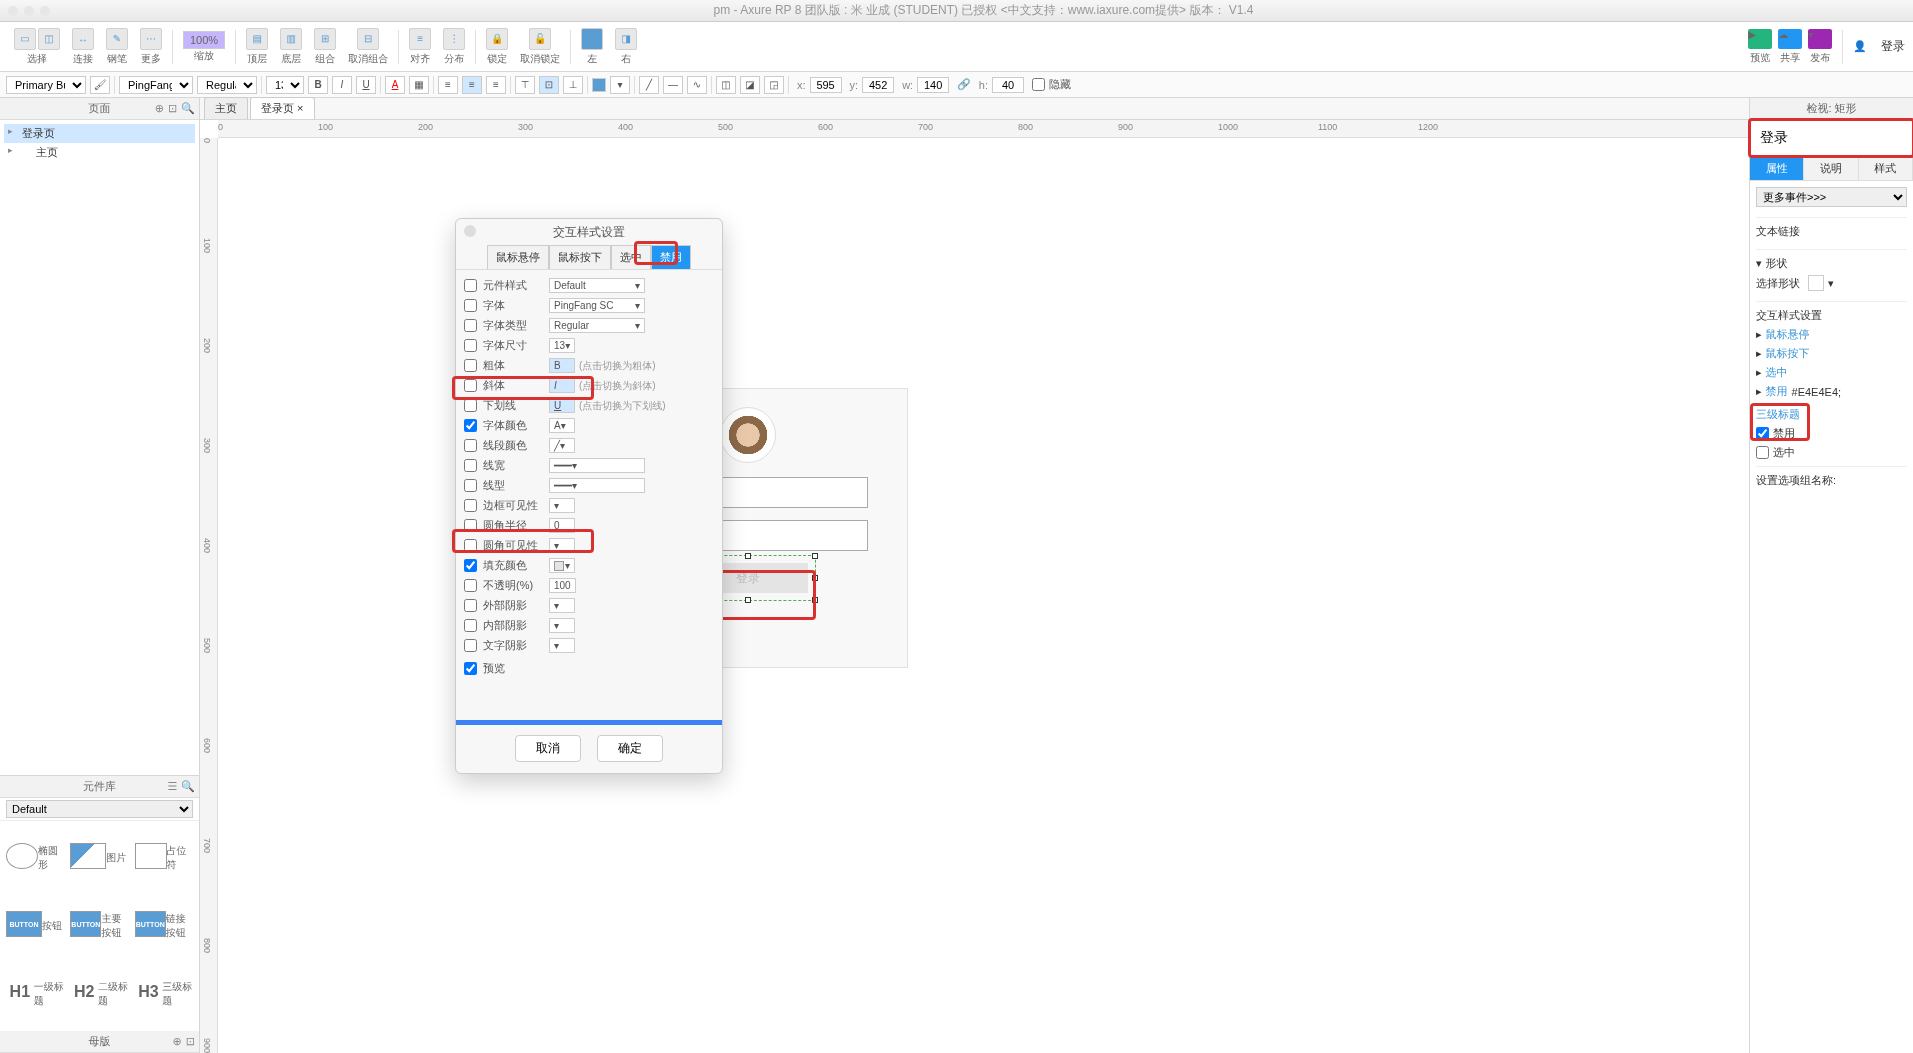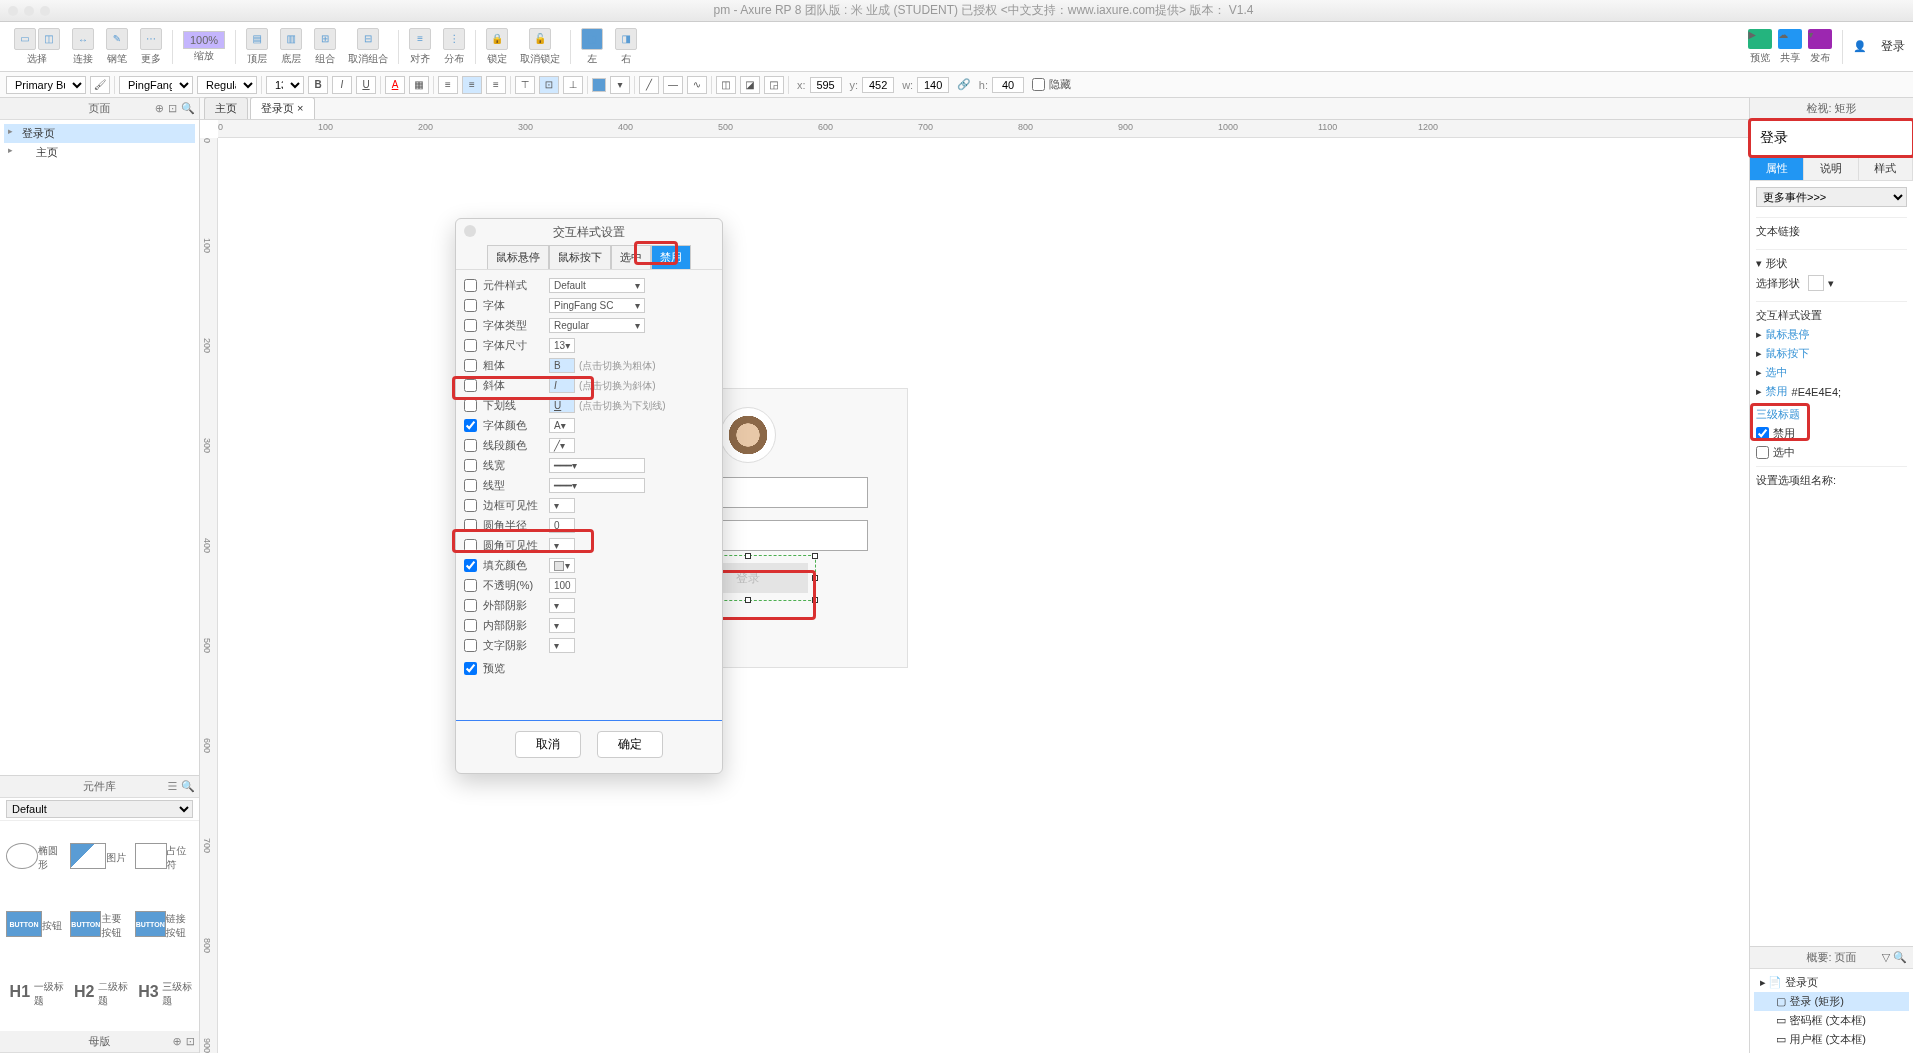--- a/index.html
+++ b/index.html
@@ -78,21 +78,21 @@
 .dlg-tabs { display: flex; justify-content: center; border-bottom: 1px solid #ddd; }
 .dlg-tab { padding: 4px 8px; border: 1px solid #ccc; background: #f2f2f2; font-size: 11px; border-bottom: none; }
 .dlg-tab.act { background: #2196f3; color: #fff; }
 .dlg-body { padding: 8px; overflow-y: auto; height: 450px; }
 .dlg-row { display: flex; align-items: center; margin-bottom: 5px; font-size: 11px; color: #555; }
 .dlg-row input[type=checkbox] { margin-right: 6px; }
 .dlg-row .lbl { width: 66px; }
 .dlg-row .ctrl { border: 1px solid #ccc; padding: 1px 4px; background: #fff; font-size: 10px; flex: 0 0 96px; display: flex; align-items: center; justify-content: space-between; }
 .dlg-row .ctrl.sm { flex: 0 0 26px; }
 .dlg-row .hint { font-size: 10px; color: #999; margin-left: 4px; }
-.dlg-foot { display: flex; justify-content: center; gap: 16px; padding: 10px; border-top: 1px solid #3b82f6; }
+.dlg-foot { display: flex; justify-content: center; gap: 16px; padding: 10px; border-top: 5px solid #3b82f6; }
 .dlg-foot button { padding: 4px 20px; border: 1px solid #ccc; border-radius: 4px; background: #fff; font-size: 12px; }
 
 .right { width: 164px; background: #fff; border-left: 1px solid #d6d6d6; display: flex; flex-direction: column; }
 .r-head { height: 22px; background: #f2f2f2; display: flex; align-items: center; justify-content: center; font-size: 11px; color: #666; border-bottom: 1px solid #ddd; }
 .r-name { padding: 8px; border-bottom: 1px solid #ddd; position: relative; }
 .r-name input { width: 100%; border: none; font-size: 14px; padding: 2px; }
 .r-tabs { display: flex; border-bottom: 1px solid #ddd; }
 .r-tab { flex: 1; text-align: center; padding: 4px; font-size: 11px; background: #f2f2f2; border-right: 1px solid #ddd; }
 .r-tab.act { background: #2196f3; color: #fff; }
 .r-body { flex: 1; overflow-y: auto; padding: 6px; font-size: 11px; }
@@ -581,26 +581,14 @@
         <div class="red-box" style="left:-6px;top:-2px;width:60px;height:38px"></div>
       </div>
       <div class="r-row">
           <input type="checkbox" style=""> 
           <span>选中</span>
         </div>
       <div class="r-section">
           <div class="r-row">设置选项组名称:</div>
         </div>
     </div>
-    <div class="r-outline">
-      <div class="r-head">
-          <span>概要: 页面</span> 
-          <span style="position:absolute;right:6px">▽ 🔍</span>
-        </div>
-      <div class="r-tree">
-        <div class="r-tree-item" style="padding-left:6px">▸ 📄 <span>登录页</span></div>
-        <div class="r-tree-item sel">▢ <span>登录 (矩形)</span></div>
-        <div class="r-tree-item">▭ <span>密码框 (文本框)</span></div>
-        <div class="r-tree-item">▭ <span>用户框 (文本框)</span></div>
-      </div>
-    </div>
   </div>
 </div>
 
 </body></html>

